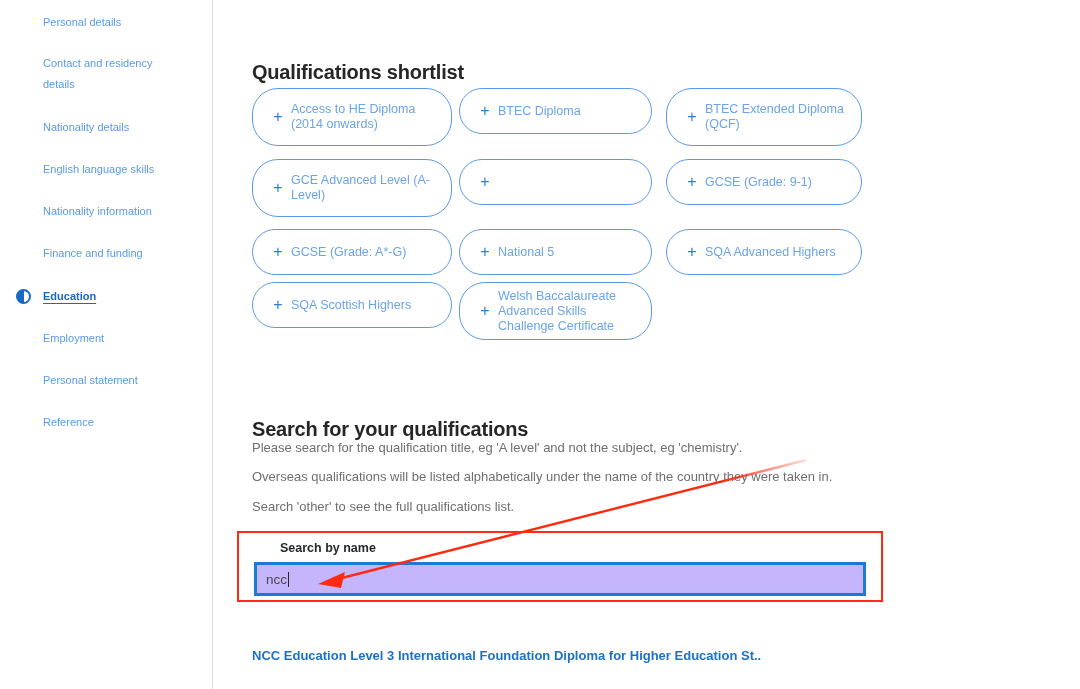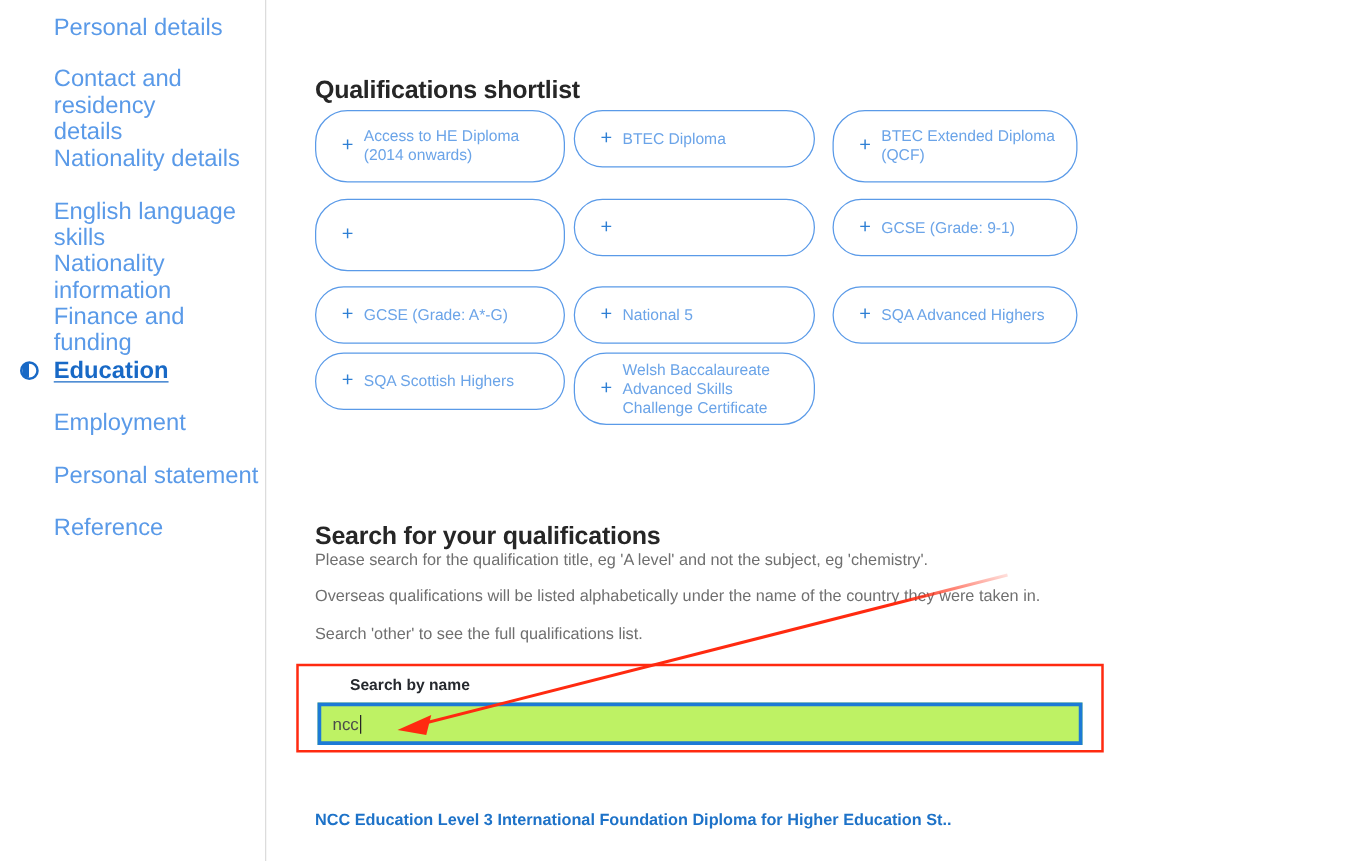--- a/index.html
+++ b/index.html
@@ -14,21 +14,21 @@
 
   
   #sidebar {
     position: absolute; left: 0; top: 0; width: 213px; height: 689px;
     border-right: 1px solid #dcdcdc;
     background: #ffffff;
   }
   .nav-item {
     position: absolute;
     left: 43px;
-    font-size: 19px;
+    font-size: 11px;
     line-height: 21px;
     color: #5a9ae8;
     white-space: pre-line;
   }
   .nav-item.active {
     color: #1869c6;
     font-weight: bold;
     text-decoration: underline;
     text-underline-offset: 3px;
   }
@@ -106,21 +106,21 @@
     font-size: 12.5px;
     font-weight: bold;
     color: #26292e;
     margin-left: 26px;
   }
   #search-input-wrap {
     position: absolute;
     left: 15px; top: 29px;
     width: 612px; height: 34px;
     border: 3px solid #1b7ad6;
-    background: #bef264;
+    background: #c4b5fd;
     display: flex; align-items: center;
   }
   #search-value {
     margin-left: 9px;
     font-size: 13.5px;
     color: #4a4a4a;
     white-space: pre;
   }
   .caret {
     display: inline-block;
@@ -189,20 +189,21 @@
         <div class="chip" style="left: 246px; top: 88px; width: 193px;">
           <span class="plus">+</span>
           <span class="chip-label">BTEC Diploma</span>
         </div>
         <div class="chip tall" style="left: 453px; top: 88px; width: 196px;">
           <span class="plus">+</span>
           <span class="chip-label">BTEC Extended Diploma (QCF)</span>
         </div>
         <div class="chip tall" style="left: 39px; top: 159px; width: 200px;">
           <span class="plus">+</span>
+          <span class="chip-label">GCE Advanced Level (A-Level)</span>
         </div>
         <div class="chip" style="left: 246px; top: 159px; width: 193px;">
           <span class="plus">+</span>
         </div>
         <div class="chip" style="left: 453px; top: 159px; width: 196px;">
           <span class="plus">+</span>
           <span class="chip-label">GCSE (Grade: 9-1)</span>
         </div>
         <div class="chip" style="left: 39px; top: 229px; width: 200px;">
           <span class="plus">+</span>

